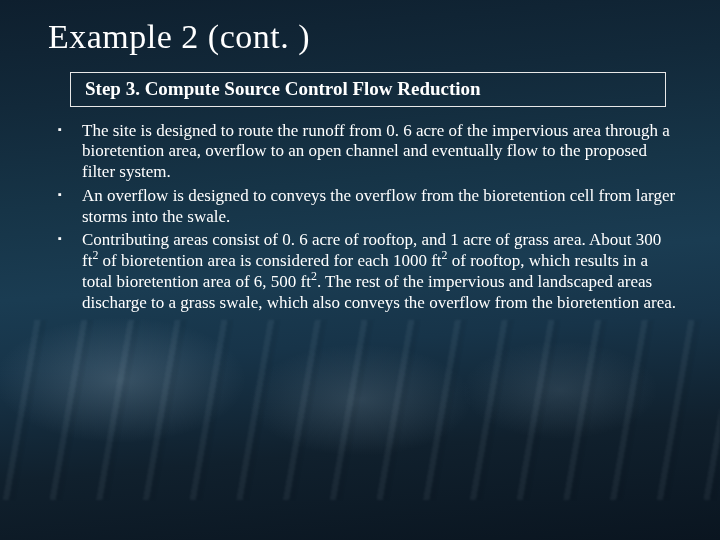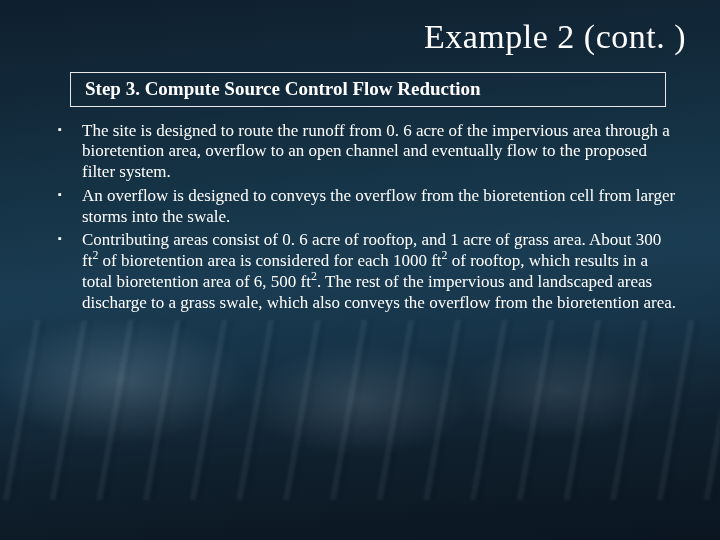--- a/index.html
+++ b/index.html
@@ -50,21 +50,20 @@
   .content {
     position: relative;
     padding: 18px 34px 0 48px;
   }
   .title {
     font-size: 34px;
     font-weight: 400;
     margin: 0 0 10px 0;
     color: #fff;
     letter-spacing: 0.5px;
-    text-align: right;
   }
   .step-box {
     border: 1px solid #e8e8e8;
     padding: 4px 10px 5px 14px;
     margin: 16px 20px 14px 22px;
     font-size: 19px;
     font-weight: 700;
     line-height: 1.25;
     color: #fff;
   }

